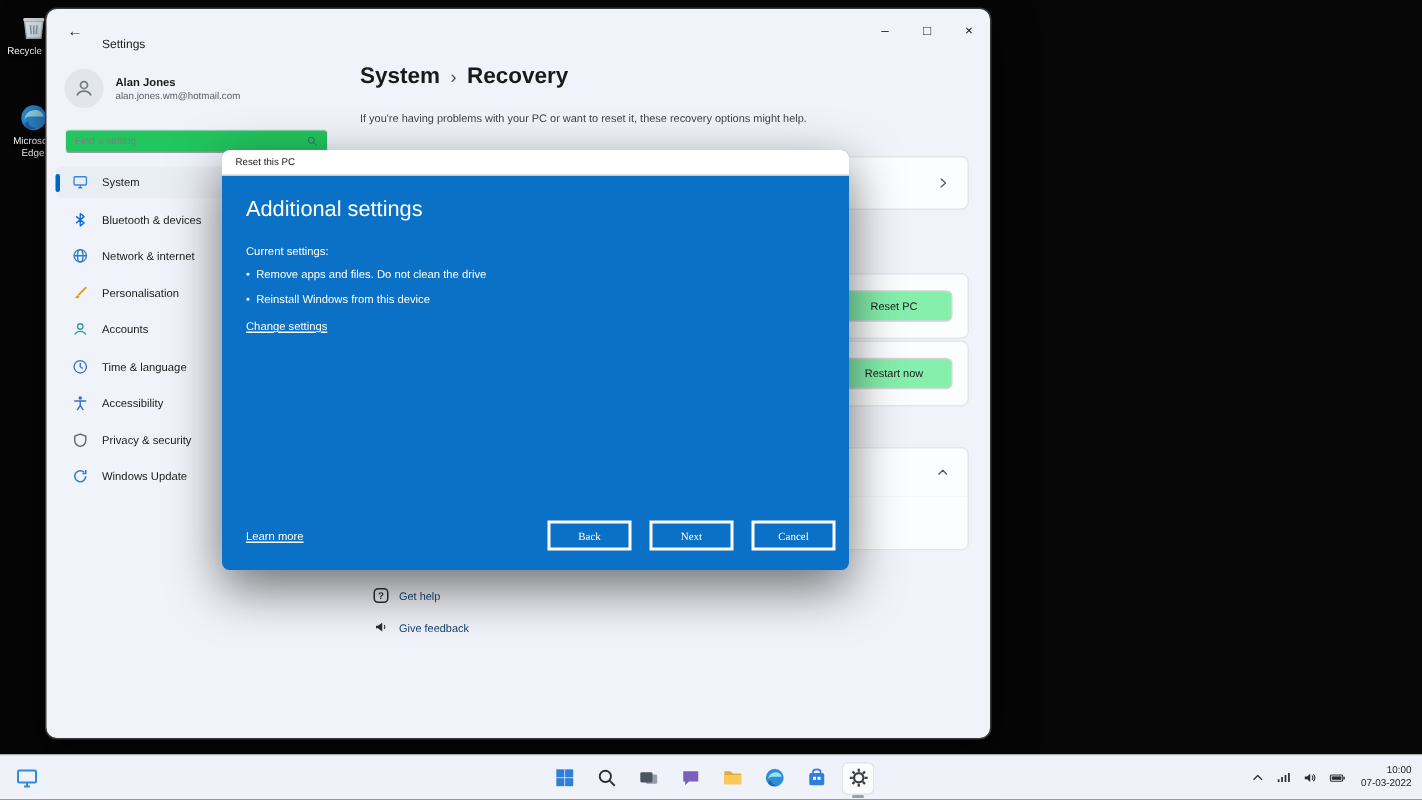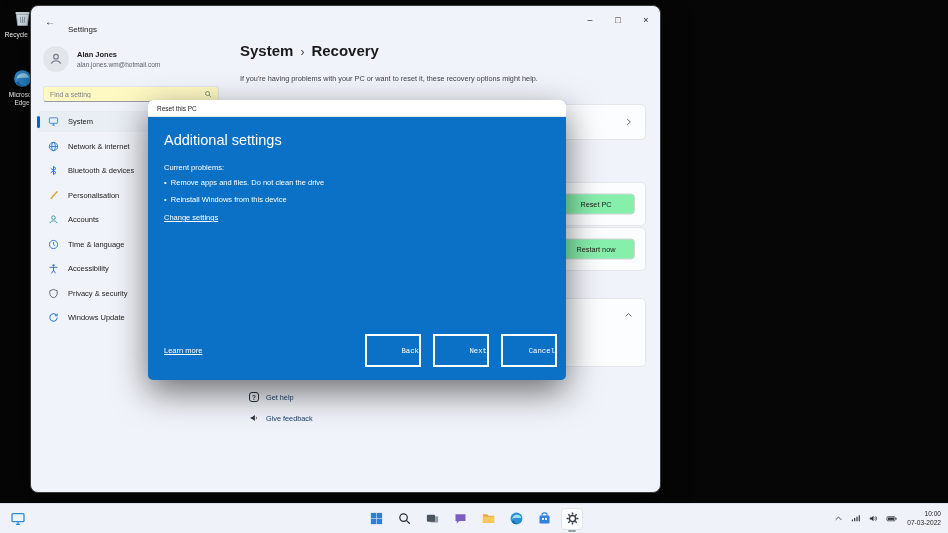--- a/index.html
+++ b/index.html
@@ -26,21 +26,21 @@
   .win-controls { position:absolute; right:0; top:0; height:27px; display:flex; }
   .wc { width:28px; height:27px; display:flex; align-items:center; justify-content:center; font-size:9px; color:#1b1b1b; cursor:pointer; }
 
   
   .sidebar { position:absolute; left:0; top:30px; width:200px; bottom:0; }
   .profile { display:flex; align-items:center; gap:8px; padding:10px 12px 6px; cursor:pointer; }
   .avatar { width:26px; height:26px; border-radius:50%; background:#e2e5ea; display:flex; align-items:center; justify-content:center; color:#757c85; flex:none; }
   .avatar svg { width:14px; height:14px; }
   .p-name { font-size:7.5px; font-weight:bold; color:#1b1b1b; }
   .p-email { font-size:6.5px; color:#5d6168; margin-top:2px; }
-  .searchbox { margin:8px 12px 4px; height:16px; background:#fef9c3; border:1px solid #e2e5e9; border-bottom:1px solid #989da4; border-radius:3px; display:flex; align-items:center; padding:0 6px; gap:4px; }
+  .searchbox { margin:8px 12px 4px; height:16px; background:#22c55e; border:1px solid #e2e5e9; border-bottom:1px solid #989da4; border-radius:3px; display:flex; align-items:center; padding:0 6px; gap:4px; }
   .searchbox input { flex:1; min-width:0; border:none; outline:none; font-size:6.8px; color:#333; background:transparent; font-family:inherit; }
   .searchbox input::placeholder { color:#7a7f86; }
   .s-ic { width:8px; height:8px; color:#5a5f66; flex:none; }
   .nav { margin-top:9px; }
   .nav-item { position:relative; display:flex; align-items:center; gap:9px; height:21px; margin:3.5px 10px 3.5px 6px; padding-left:11px; border-radius:4px; cursor:pointer; }
   .nav-item.sel { background:#e9edf4; }
   .bar { position:absolute; left:0; top:4.5px; width:3px; height:12px; border-radius:2px; background:var(--accent); }
   .nic { width:11px; height:11px; flex:none; }
   .nlabel { font-size:7.5px; color:#1b1b1b; white-space:nowrap; }
 
@@ -68,21 +68,21 @@
   .dlg-body { position:absolute; left:0; right:0; top:17px; bottom:0; color:#fff; }
   .dlg-h { position:absolute; left:16px; top:15px; font-size:14.5px; font-weight:400; }
   .dlg-cs { position:absolute; left:16px; top:46px; font-size:7.5px; }
   .dlg-li { position:absolute; left:16px; font-size:7.5px; }
   .dlg-li::before { content:"•\00a0\00a0"; }
   .li-0 { top:61px; } .li-1 { top:78px; }
   .dlg-link { text-decoration:underline; font-size:7.5px; color:#fff; cursor:pointer; }
   .dlg-change { position:absolute; left:16px; top:96px; }
   .dlg-foot { position:absolute; left:16px; right:9px; bottom:13px; display:flex; align-items:center; }
   .dlg-btns { margin-left:auto; display:flex; gap:12px; }
-  .dlg-btn { width:56px; height:33px; border:2px solid #fff; background:transparent; color:#fff; font-size:7.3px; font-family:Liberation Mono, monospace; padding:0; cursor:pointer;text-align:right; }
+  .dlg-btn { width:56px; height:20px; border:2px solid #fff; background:transparent; color:#fff; font-size:7.3px; font-family:Liberation Serif, serif; padding:0; cursor:pointer; }
 
   
   #taskbar { position:absolute; left:0; right:0; bottom:0; height:30px; background:var(--taskbar_bg); border-top:1px solid #dde2e8; z-index:30; }
   .tb-corner { position:absolute; left:10px; top:7px; width:16px; height:16px; color:#2f8be0; cursor:pointer; }
   .tb-center { position:absolute; left:0; right:0; top:0; height:100%; display:flex; align-items:center; justify-content:center; gap:6px; }
   .tbi { width:22px; height:22px; border-radius:4px; display:flex; align-items:center; justify-content:center; position:relative; cursor:pointer; }
   .tbi svg { width:15px; height:15px; }
   .tbi.active { background:rgba(255,255,255,.75); box-shadow:inset 0 0 0 1px #dfe4ea; }
   .tbi.active::after { content:""; position:absolute; bottom:-2px; left:7px; right:7px; height:2px; border-radius:2px; background:#99a0a8; }
   .tb-tray { position:absolute; right:7px; top:0; height:100%; display:flex; align-items:center; gap:7px; }
@@ -254,30 +254,30 @@
     </div>
     <div class="nav">
       <div class="nav-item sel">
         <span class="bar"></span>
         <svg class="nic" style="color:#3a87d6">
             <use href="#sy-monitor"></use>
           </svg>
         <span class="nlabel">System</span>
       </div>
       <div class="nav-item">
+        <svg class="nic" style="color:#0d6fd8">
+            <use href="#sy-bluetooth"></use>
+          </svg>
+        <span class="nlabel">Bluetooth &amp; devices</span>
+      </div>
+      <div class="nav-item">
         <svg class="nic" style="color:#2a7ad2">
             <use href="#sy-globe"></use>
           </svg>
         <span class="nlabel">Network &amp; internet</span>
-      </div>
-      <div class="nav-item">
-        <svg class="nic" style="color:#0d6fd8">
-            <use href="#sy-bluetooth"></use>
-          </svg>
-        <span class="nlabel">Bluetooth &amp; devices</span>
       </div>
       <div class="nav-item">
         <svg class="nic" style="color:#d8a127">
             <use href="#sy-brush"></use>
           </svg>
         <span class="nlabel">Personalisation</span>
       </div>
       <div class="nav-item">
         <svg class="nic" style="color:#2f9e9a">
             <use href="#sy-person"></use>
@@ -349,21 +349,21 @@
     </div>
   </div>
 </div>
 
 <div id="dialog">
   <div class="dlg-tb">
     <span>Reset this PC</span>
   </div>
   <div class="dlg-body">
     <div class="dlg-h">Additional settings</div>
-    <div class="dlg-cs">Current problems:</div>
+    <div class="dlg-cs">Current settings:</div>
     <div class="dlg-li li-0">Remove apps and files. Do not clean the drive</div>
     <div class="dlg-li li-1">Reinstall Windows from this device</div>
     <a class="dlg-link dlg-change">Change settings</a>
     <div class="dlg-foot">
       <a class="dlg-link">Learn more</a>
       <div class="dlg-btns">
         <button class="dlg-btn">Back</button>
         <button class="dlg-btn">Next</button>
         <button class="dlg-btn">Cancel</button>
       </div>

